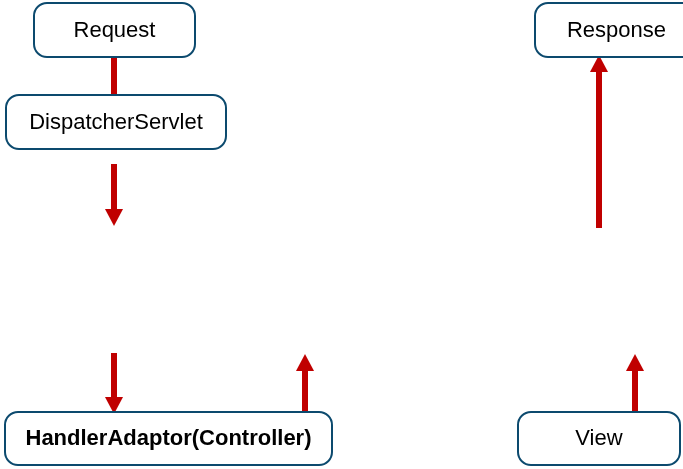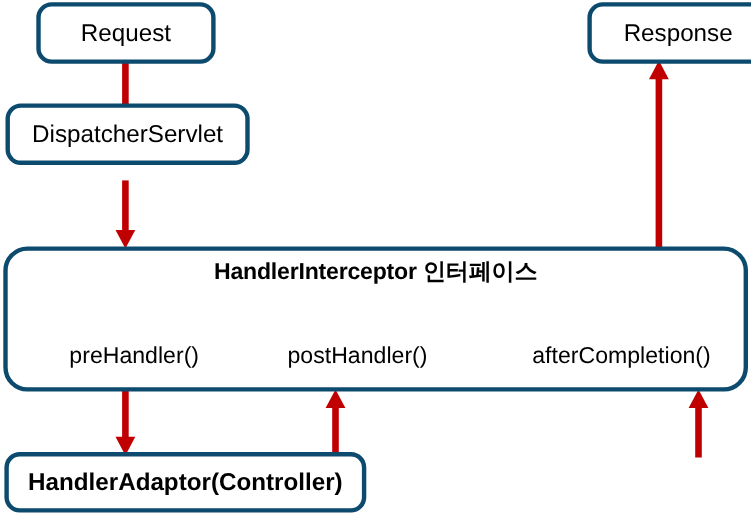--- a/index.html
+++ b/index.html
@@ -14,21 +14,21 @@
     position: relative;
     width: 683px;
     height: 469px;
     background: #ffffff;
     overflow: hidden;
   }
   .node {
     position: absolute;
     box-sizing: border-box;
     background: #ffffff;
-    border: 4px solid #0c4a6e;
+    border: 2px solid #0c4a6e;
     border-radius: 14px;
     display: flex;
     align-items: center;
     justify-content: center;
     color: #000000;
     font-size: 22px;
     line-height: 1.1;
     white-space: nowrap;
     z-index: 3;
   }
@@ -115,25 +115,22 @@
   </div>
 
   <div class="node" style="left:516px; top:2px; width:165px; height:56px;margin-left:18px;">
     <span>Response</span>
   </div>
 
   <div class="node" style="left:5px; top:94px; width:222px; height:56px;">
     <span>DispatcherServlet</span>
   </div>
 
-  <div class="node big" style="left:3px; top:224px; width:677px; height:132px;">
-    <div class="big-title">HandlerInterceptor 인터페이스</div>
-    <div class="method" style="left:115px; top:84px;">preHandler()</div>
-    <div class="method" style="left:318px; top:84px;">postHandler()</div>
-    <div class="method" style="left:558px; top:84px;">afterCompletion()</div>
-  </div>
 
   <div class="node" style="left:4px; top:411px; width:329px; height:55px;font-weight:bold;">
     <span>HandlerAdaptor(Controller)</span>
   </div>
 
+  <div class="node" style="left:517px; top:411px; width:164px; height:55px;">
+    <span>View</span>
+  </div>
 
 </div>
 
 </body></html>

